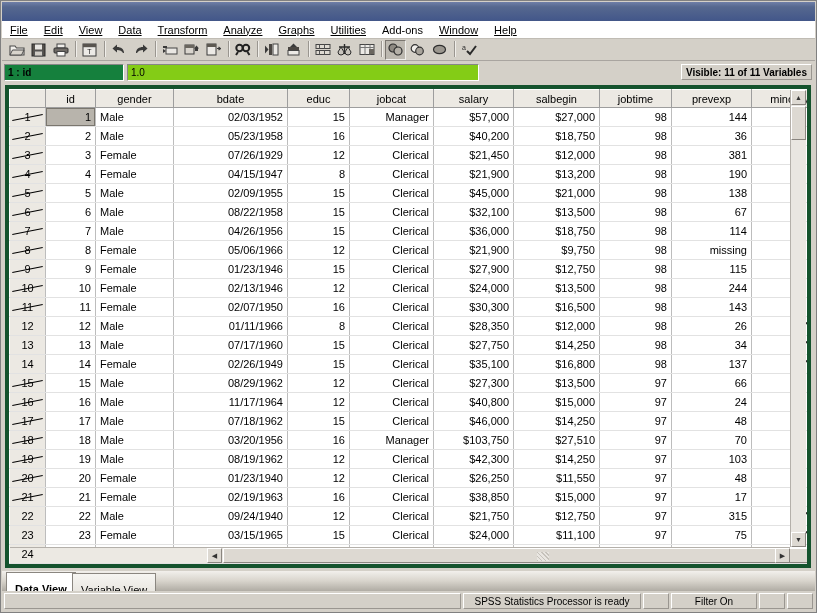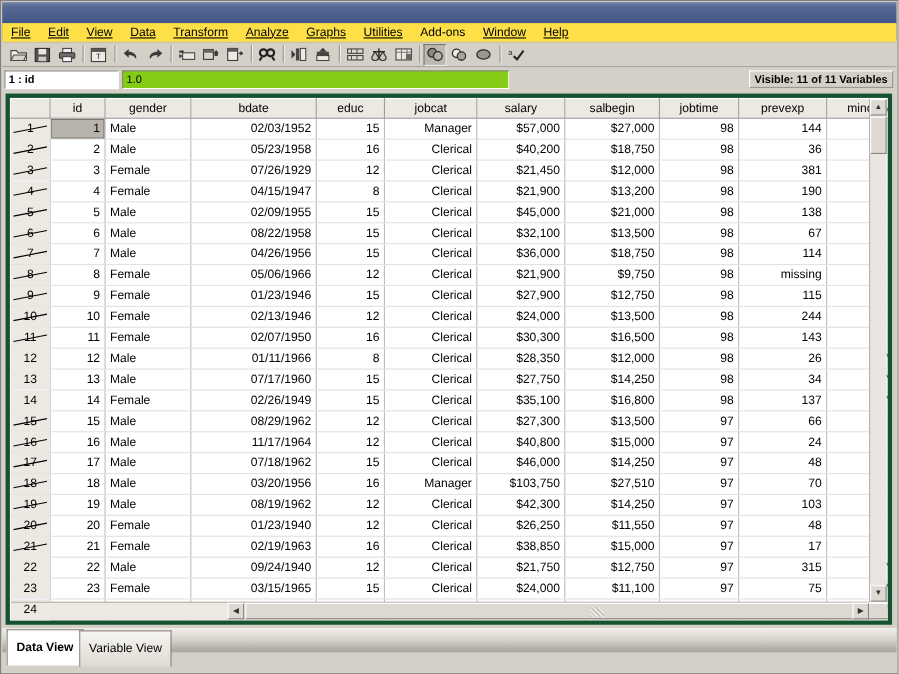--- a/index.html
+++ b/index.html
@@ -48,21 +48,21 @@
   .wb-max::after { left: 4px; top: 3px; width: 9px; height: 2px; }
   .wb-close {
     background: linear-gradient(to bottom, #f0f2f6 0%, #c6ccd8 50%, #9aa2b6 100%);
   }
   .wb-close::before { left: 7px; top: 2px; width: 2px; height: 11px; transform: rotate(45deg); }
   .wb-close::after  { left: 7px; top: 2px; width: 2px; height: 11px; transform: rotate(-45deg); }
 
   
   .menubar {
     position: absolute; left: 1px; top: 20px; width: 813px; height: 18px;
-    background: #fde047; display: flex; align-items: center;
+    background: #ffffff; display: flex; align-items: center;
     border-bottom: 1px solid #c0bcb4;
     text-align: center;
   }
   .menu-item {
     font-size: 11px; color: #000; padding: 2px 8px; white-space: nowrap;
     font-family: "Liberation Sans", sans-serif;
   }
   .menu-item:first-child { padding-left: 8px; }
   .menu-item .u { text-decoration: underline; }
 
@@ -88,22 +88,22 @@
     background:#9a9690; box-shadow: 1px 0 0 #f0eeea;
   }
   .tb-btn svg { display: block; }
 
   
   .refbar {
     position: absolute; left: 1px; top: 61px; width: 813px; height: 21px;
     background: #d4d0c8; display: flex; align-items: center;
   }
   .cellref {
-    width: 104px; height: 17px; margin-left: 2px;
-    background: #ffffff;
+    width: 120px; height: 17px; margin-left: 2px;
+    background: #15803d;
     border: 1px solid #868686;
     border-right-color:#ffffff; border-bottom-color:#ffffff;
     font-size: 10px; color: #000; display: flex; align-items: center;
     padding-left: 3px; font-weight: bold;
     font-family: "Liberation Sans", sans-serif;
   }
   .cellval {
     flex: 0 0 auto; width: 352px; height: 17px; margin-left: 3px;
     background: #84cc16;
     border: 1px solid #868686;
@@ -803,14 +803,22 @@
       </div>
       <div class="sb-arrow h-right">▶</div>
     </div>
   </div>
 
   <div class="tabstrip">
     <div class="tab active">Data View</div>
     <div class="tab inactive">Variable View</div>
   </div>
 
+  <div class="statusbar">
+    <div class="sb-cell sb-flex"></div>
+    <div class="sb-cell sb-ready">SPSS Statistics  Processor is ready</div>
+    <div class="sb-cell sb-small"></div>
+    <div class="sb-cell sb-filter">Filter On</div>
+    <div class="sb-cell sb-small"></div>
+    <div class="sb-cell sb-small"></div>
+  </div>
 
 </div>
 
 </body></html>

